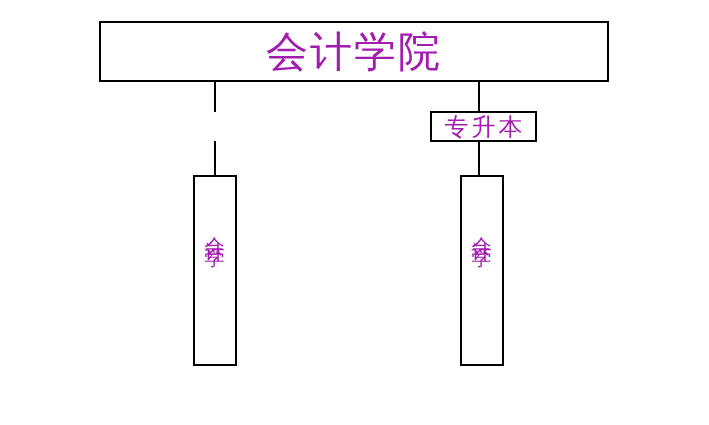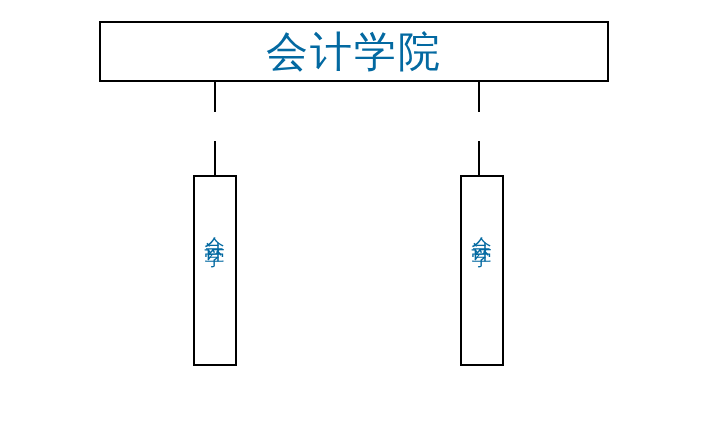--- a/index.html
+++ b/index.html
@@ -7,21 +7,21 @@
     padding: 0;
     background: #ffffff;
   }
   .canvas {
     position: relative;
     width: 709px;
     height: 425px;
     background: #ffffff;
     overflow: hidden;
     font-family: "Liberation Serif", "DejaVu Serif", serif;
-    color: #0369a1;
+    color: #a21caf;
   }
   .node {
     position: absolute;
     box-sizing: border-box;
     border: 2px solid #000000;
     background: #ffffff;
     display: flex;
     align-items: center;
     justify-content: center;
   }
@@ -82,20 +82,23 @@
 
 <div class="canvas">
 
   <div class="node root-node">
     <span class="root-label">会计学院</span>
   </div>
 
   <div class="connector conn-upper conn-x-left"></div>
   <div class="connector conn-upper conn-x-right"></div>
 
+  <div class="node branch-node right">
+    <span class="branch-label">专升本</span>
+  </div>
 
   <div class="connector conn-lower conn-x-left"></div>
   <div class="connector conn-lower conn-x-right"></div>
 
   <div class="node leaf-node left">
     <span class="leaf-label">会计学</span>
   </div>
   <div class="node leaf-node right">
     <span class="leaf-label">会计学</span>
   </div>

